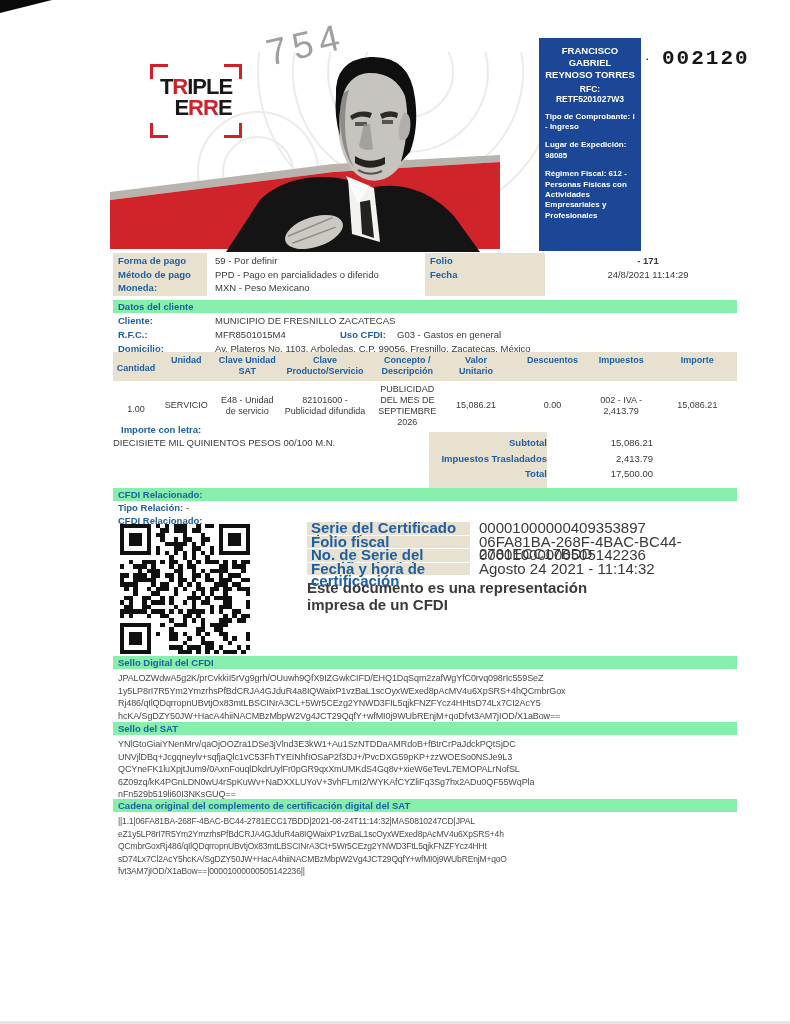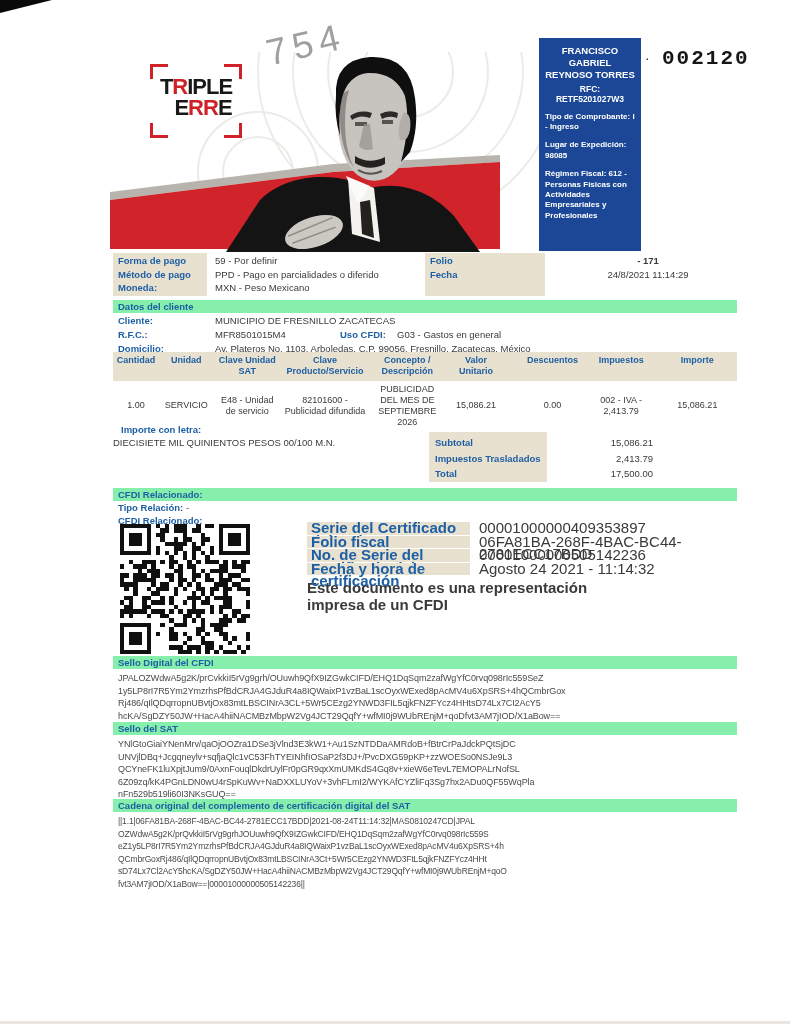--- a/index.html
+++ b/index.html
@@ -63,28 +63,28 @@
   .client .row .v{position:absolute;left:102px;}
   .client .row .l2{position:absolute;left:227px;}
   .client .row .v2{position:absolute;left:284px;}
 
   
   .items{position:absolute;left:113px;top:352px;width:624px;font-size:9px;}
   .items .hrow{display:flex;background:#e9e1cf;}
   .items .hrow .cell{color:#1d5fa4;font-weight:bold;}
   .items .brow{display:flex;align-items:center;}
   .items .cell{box-sizing:border-box;padding:3px 3px;text-align:center;line-height:1.25;}
-  .c0{width:7.5%;}.c1{width:9%;}.c2{width:11%;}.c3{width:14.5%;}.c4{width:12.5%;}
+  .c0{width:7.5%;margin-top:8px;}.c1{width:9%;}.c2{width:11%;}.c3{width:14.5%;}.c4{width:12.5%;}
   .c5{width:10%;}.c6{width:10.5%;margin-left:14px;}.c7{width:12%;}.c8{width:13%;}
 
   
   .amounts{position:absolute;left:113px;top:424px;width:624px;font-size:9.5px;}
   .amounts .letra-l{position:absolute;left:0;top:0;margin-left:8px;}
   .amounts .letra-v{position:absolute;left:0;top:13px;}
-  .amounts .tot-box{position:absolute;left:316px;top:8px;width:118px;height:50px;padding:3px 0 0 6px;box-sizing:border-box;}
+  .amounts .tot-box{position:absolute;left:316px;top:8px;width:118px;height:56px;padding:3px 0 0 6px;box-sizing:border-box;text-align:right;}
   .amounts .tot-box div{height:15.5px;line-height:15.5px;}
   .amounts .tot-vals{position:absolute;left:440px;top:11px;width:100px;text-align:right;}
   .amounts .tot-vals div{height:15.5px;line-height:15.5px;}
 
   
   .related{position:absolute;left:113px;top:488px;width:624px;font-size:9.5px;}
   .related .row{height:13px;line-height:13px;padding-left:5px;}
 
   
   .qr{position:absolute;left:120px;top:524px;width:130px;height:130px;}
@@ -702,21 +702,20 @@
       <div>QCYneFK1luXpjtJum9/0AxnFouqlDkdrUylFr0pGR9qxXmUMKdS4Gq8v+xieW6eTevL7EMOPALrNofSL</div>
       <div>6Z09zq/kK4PGnLDN0wU4rSpKuWv+NaDXXLUYoV+3vhFLmI2/WYKAfCYZliFq3Sg7hx2ADu0QF55WqPla</div>
       <div>nFn529b519li60I3NKsGUQ==</div>
     </div>
   </div>
 
   <div class="sello s-cad">
     <div class="bar lbl">Cadena original del complemento de certificación digital del SAT</div>
     <div class="lines">
       <div>||1.1|06FA81BA-268F-4BAC-BC44-2781ECC17BDD|2021-08-24T11:14:32|MAS0810247CD|JPAL</div>
-      <div>OZWdwA5g2K/prQvkkiI5rVg9grhJOUuwh9QfX9IZGwkCIFD/EHQ1DqSqm2zafWgYfC0rvq098rIc559S</div>
       <div>eZ1y5LP8rI7R5Ym2YmzrhsPfBdCRJA4GJduR4a8IQWaixP1vzBaL1scOyxWExed8pAcMV4u6XpSRS+4h</div>
       <div>QCmbrGoxRj486/qIlQDqrropnUBvtjOx83mtLBSCINrA3Ct+5Wr5CEzg2YNWD3FtL5qjkFNZFYcz4HHt</div>
       <div>sD74Lx7Cl2AcY5hcKA/SgDZY50JW+HacA4hiiNACMBzMbpW2Vg4JCT29QqfY+wfMI0j9WUbREnjM+qoO</div>
       <div>fvt3AM7jIOD/X1aBow==|00001000000505142236||</div>
     </div>
   </div>
 
   <div class="bottom-edge"></div>
 </div>
 

